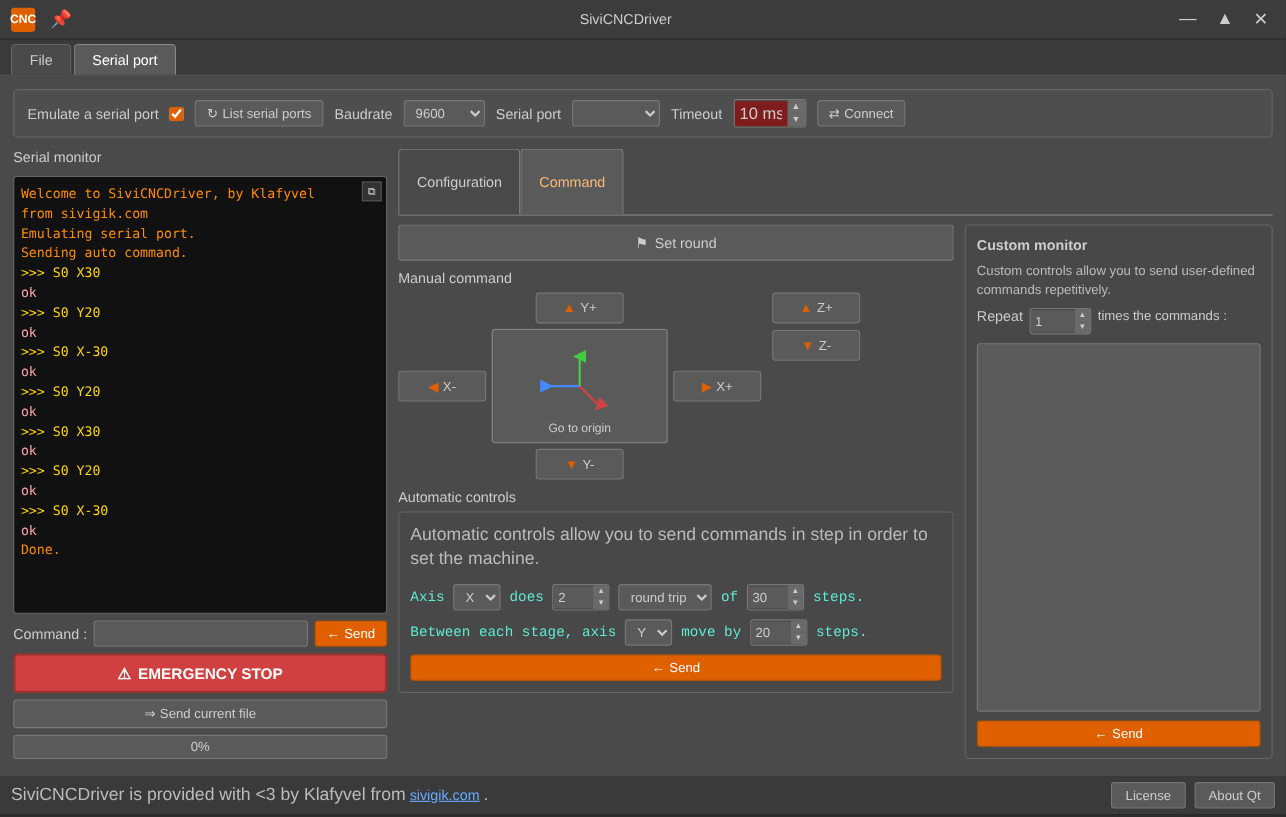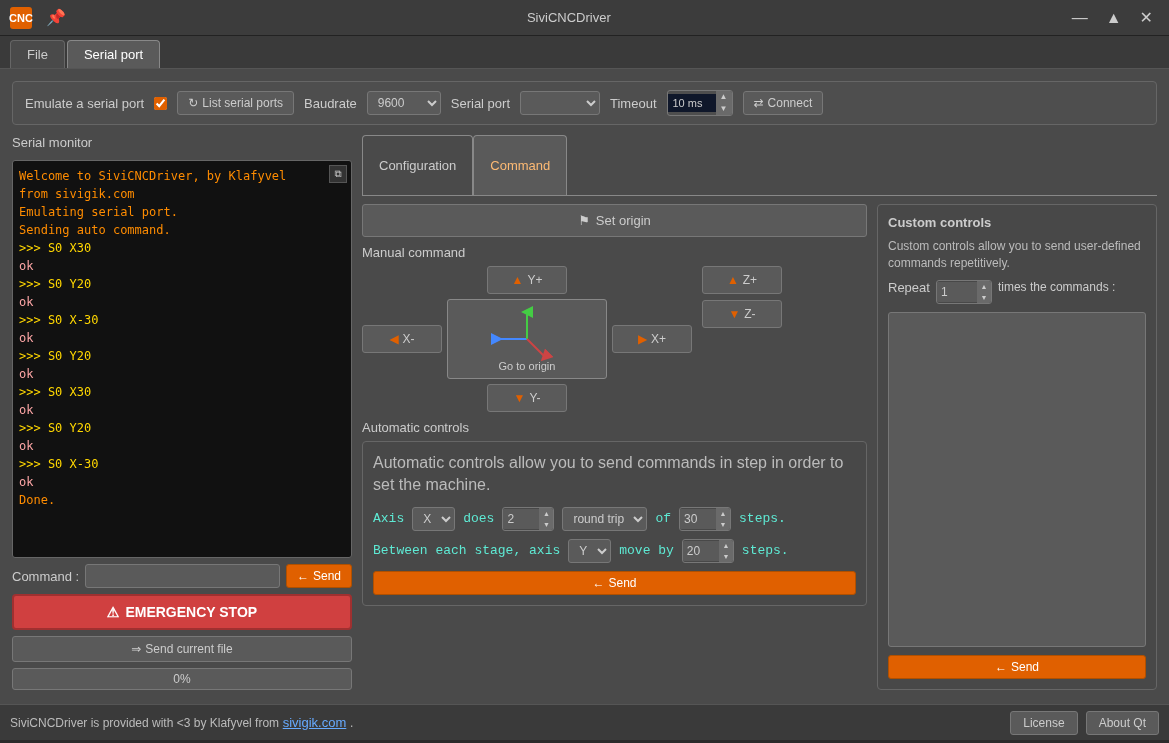--- a/index.html
+++ b/index.html
@@ -93,22 +93,22 @@
       color: #ccc;
       padding: 3px 6px;
       border-radius: 3px;
       font-size: 12px;
     }
     .spinner-wrap {
       display: flex; align-items: center;
       border: 1px solid #777; border-radius: 3px; overflow: hidden;
     }
     .spinner-wrap input {
-      background: #0f172a; border: none; color: #ccc;
-      width: 48px; padding: 3px 5px; font-size: 11px;
+      background: #7f1d1d; border: none; color: #ccc;
+      width: 48px; padding: 3px 5px; font-size: 15px;
     }
     .spinner-btns { display: flex; flex-direction: column; }
     .spinner-btn {
       background: #6a6a6a; border: none; color: #ccc; font-size: 8px;
       width: 16px; height: 12px; cursor: pointer; padding: 0; line-height: 1;
     }
     .connect-btn {
       background: #5a5a5a; border: 1px solid #777; color: #ccc;
       padding: 4px 10px; border-radius: 3px; cursor: pointer;
       font-size: 12px; display: flex; align-items: center; gap: 4px;
@@ -224,21 +224,21 @@
     .section-label { color: #ccc; font-size: 13px; margin-bottom: 6px; }
     .jog-btn {
       background: #5a5a5a; border: 1px solid #777; color: #ccc;
       padding: 6px 12px; border-radius: 3px; cursor: pointer; font-size: 12px;
       display: flex; align-items: center; gap: 4px; white-space: nowrap;
       min-width: 80px; justify-content: center;
     }
     .go-to-origin-btn {
       background: #5a5a5a; border: 1px solid #888; color: #ccc;
       border-radius: 3px; cursor: pointer; font-size: 12px;
-      width: 160px; height: 80px;
+      width: 160px; height: 104px;
       position: relative; display: flex; align-items: center; justify-content: center;
       overflow: hidden;
     }
     .z-btn-col {
       display: flex; flex-direction: column; gap: 6px; align-items: center;
     }
     
     .auto-controls-section {
       border: 1px solid #666; border-radius: 4px; padding: 10px;
       background: #484848;
@@ -283,21 +283,21 @@
     
     #statusbar {
       background: #3a3a3a;
       border-top: 1px solid #555;
       height: 36px;
       display: flex;
       align-items: center;
       padding: 0 10px;
       justify-content: space-between;
     }
-    .status-text { color: #bbb; font-size: 12px; }
+    .status-text { color: #bbb; font-size: 16px; }
     .status-link { color: #6af; text-decoration: underline; cursor: pointer; }
     .status-btns { display: flex; gap: 8px; }
     .status-action-btn {
       background: #5a5a5a; border: 1px solid #777; color: #ccc;
       padding: 4px 12px; border-radius: 3px; cursor: pointer; font-size: 12px;
     }
   </style>
 </head>
 <body>
 
@@ -414,21 +414,21 @@
         <div class="sub-tab">Configuration</div>
         <div class="sub-tab active">Command</div>
       </div>
 
       <div id="right-content">
 
         <div id="command-panel">
 
           <button class="set-origin-btn">
             <span>⚑</span>
-            <span>Set origin</span>
+            <span>Set round</span>
           </button>
 
           <div>
             <div class="section-label">Manual command</div>
 
             <div style="display:flex; gap:10px; align-items:flex-start;">
 
               <div style="display:flex; flex-direction:column; align-items:center; gap:5px;">
 
                 <div style="display:flex; justify-content:center; width:100%;">
@@ -544,21 +544,21 @@
 
               <button class="send-btn-orange" style="width:100%; justify-content:center;">
                 <span>←</span>
                 <span>Send</span>
               </button>
             </div>
           </div>
         </div>
 
         <div id="custom-controls">
-          <div class="custom-title">Custom controls</div>
+          <div class="custom-title">Custom monitor</div>
           <div class="custom-desc">Custom controls allow you to send user-defined commands repetitively.</div>
           <div class="repeat-row">
             <span class="repeat-label">Repeat</span>
             <div class="small-spinner">
               <input type="text" value="1" style="width: 40px;">
               <div class="small-spinner-btns">
                 <button class="small-spinner-btn">▲</button>
                 <button class="small-spinner-btn">▼</button>
               </div>
             </div>

